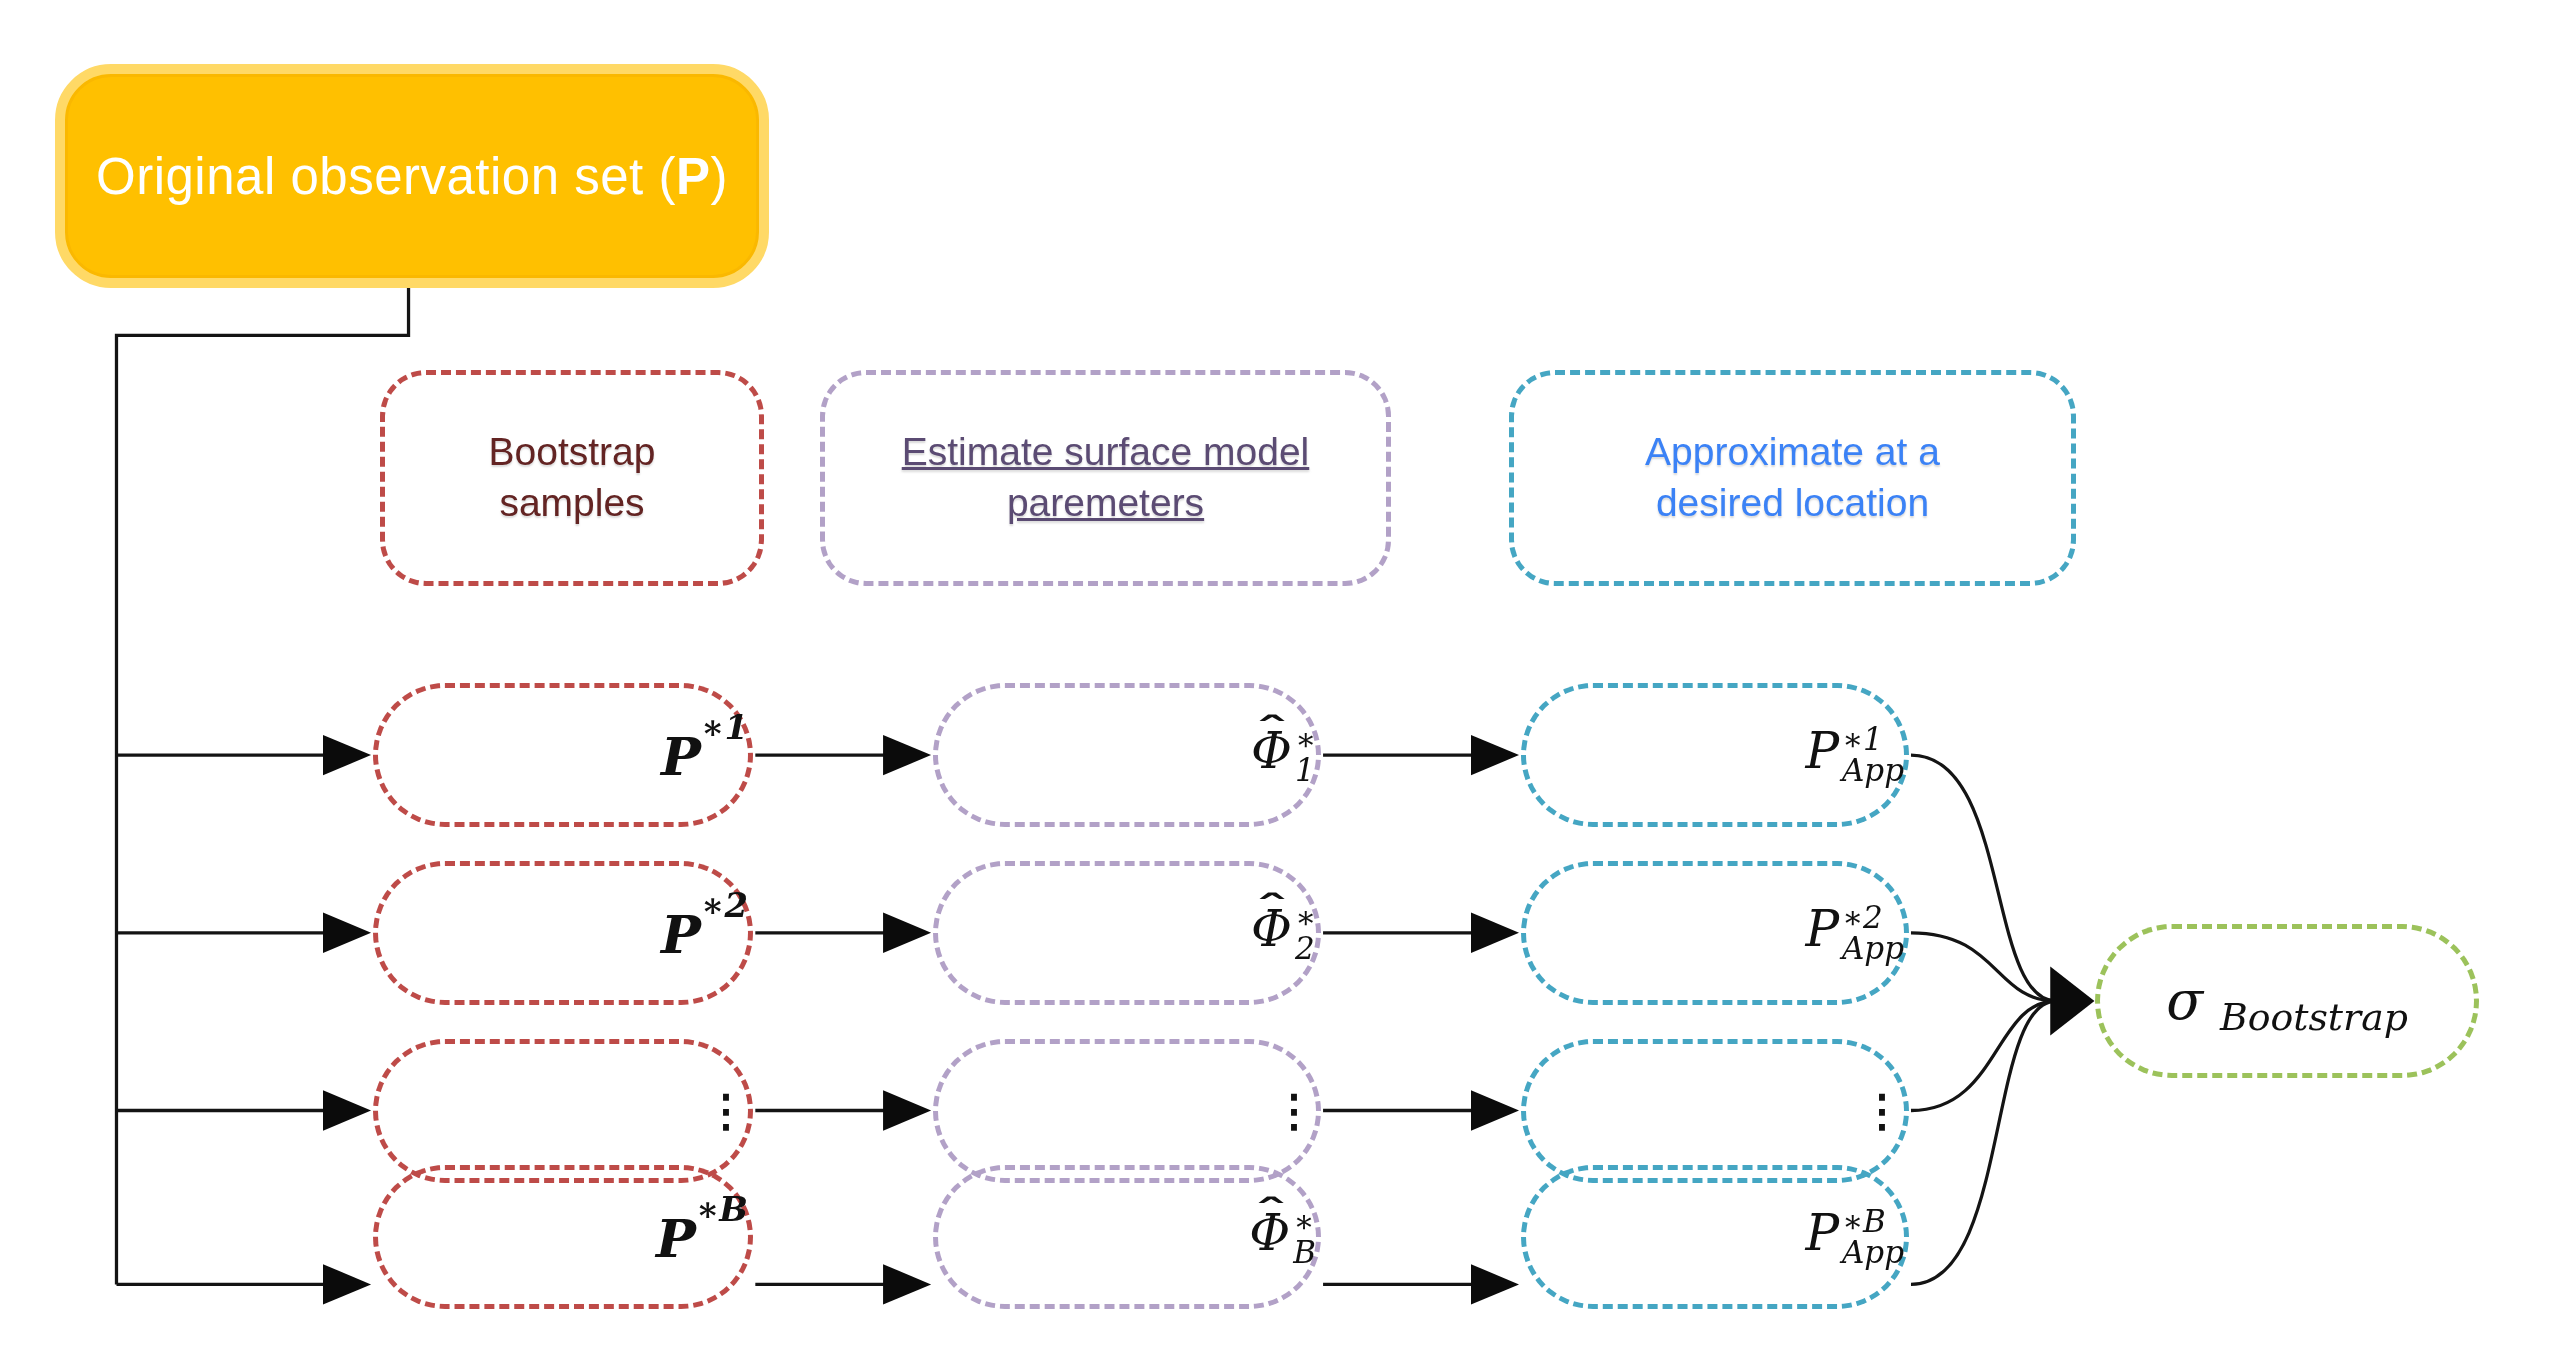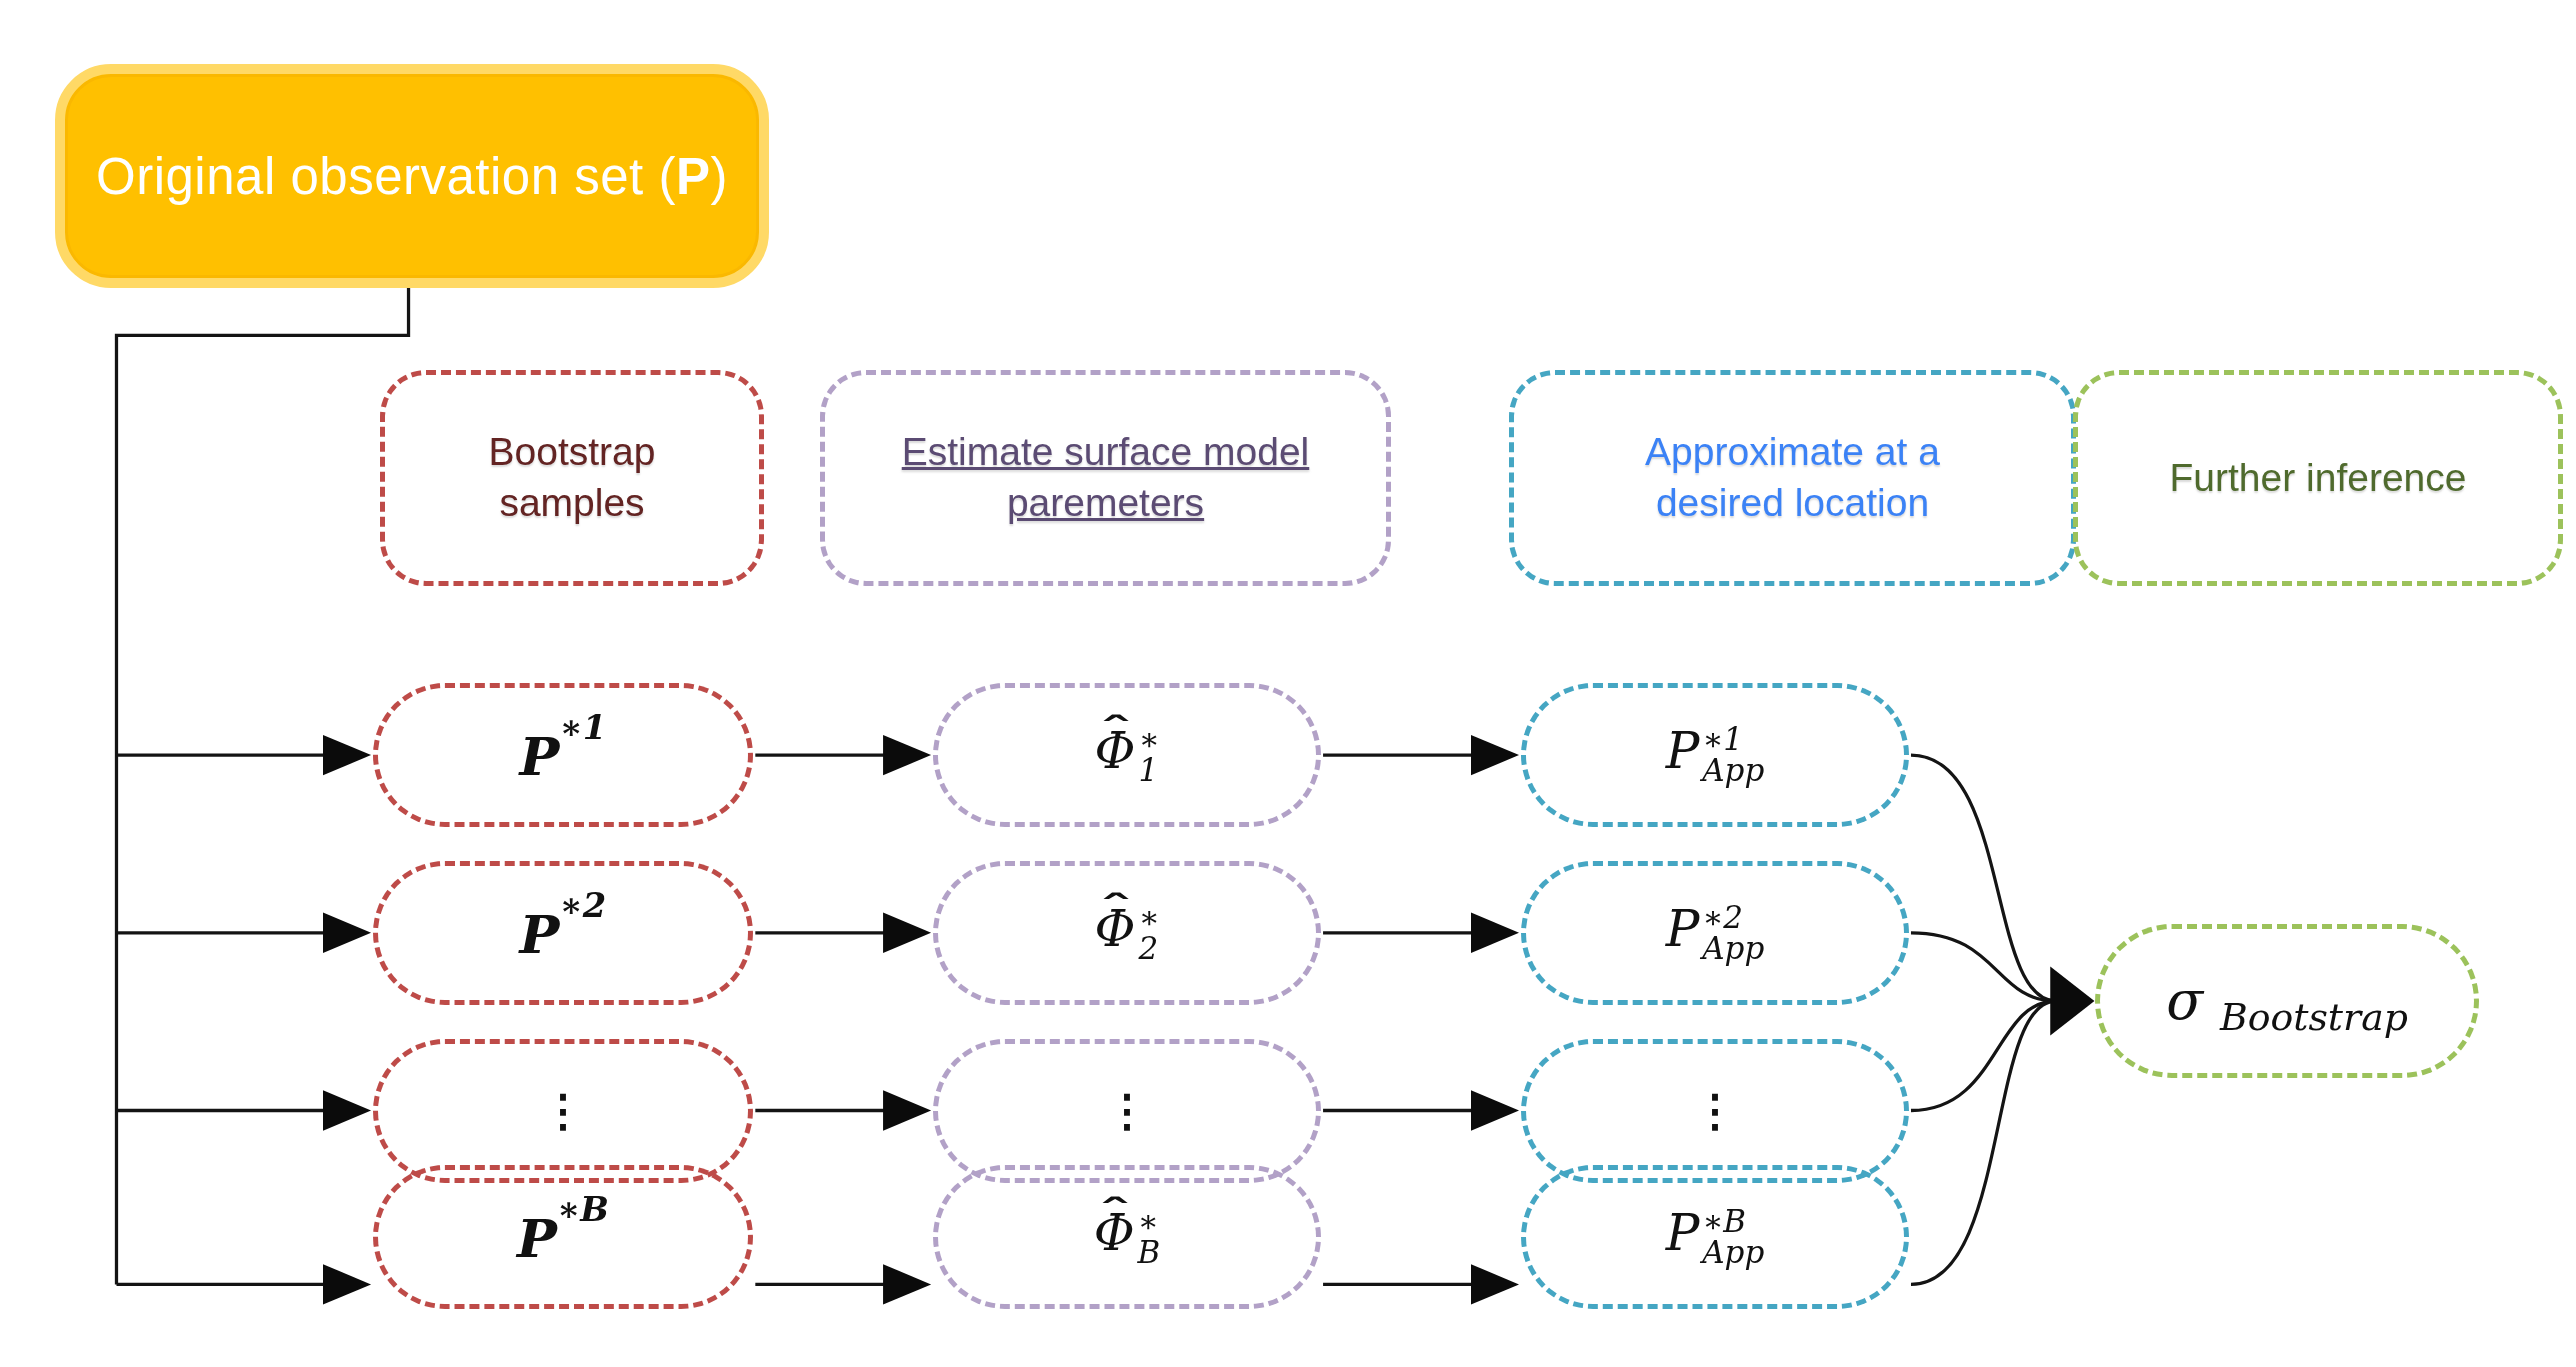--- a/index.html
+++ b/index.html
@@ -33,21 +33,21 @@
     text-shadow:0 1.9px 1.9px rgba(130,130,130,.30);
   }
   .hdr-red   {left:380px;width:384px;border:5.8px dashed #BE4B48;color:#632423;padding:0 85px;}
   .hdr-purple{left:820px;width:571px;border:5.8px dashed #B2A1C7;color:#5B4B73;padding:0 54px;text-decoration:underline;}
   .hdr-blue  {left:1509px;width:567px;border:5.8px dashed #45A6C3;color:#3b82f6;padding:0 69px;}
   .hdr-green {left:2073px;width:490px;border:5.8px dashed #9CC25B;color:#4F6A2D;padding:0 19px;}
 
   
   .pill{
     position:absolute;height:144px;border-radius:72px;
-    display:flex;align-items:center;justify-content:center;
+    display:flex;align-items:center;justify-content:flex-end;
     font-family:"DejaVu Serif",serif;color:#111111;
   }
   .col-sample{left:373px;width:380px;border:5.8px dashed #BE4B48;}
   .col-params{left:933px;width:388px;border:5.8px dashed #B2A1C7;}
   .col-approx{left:1521px;width:388px;border:5.8px dashed #45A6C3;}
   .row-1{top:683px;} .row-2{top:861px;} .row-3{top:1039px;} .row-4{top:1165px;}
 
   .result{
     position:absolute;left:2095px;top:924px;width:384px;height:154px;
     border:5.8px dashed #9CC25B;border-radius:77px;
@@ -117,23 +117,20 @@
 
   <div class="hdr hdr-red">
     <span>Bootstrap samples</span>
   </div>
   <div class="hdr hdr-purple">
     <span>Estimate surface model paremeters</span>
   </div>
   <div class="hdr hdr-blue">
     <span>Approximate at a desired location</span>
   </div>
-  <div class="hdr hdr-green">
-    <span>Further inference</span>
-  </div>
 
   <div class="pill col-sample row-1">
     <span class="math bold"><span>P</span><sup class="s">∗1</sup></span>
   </div>
   <div class="pill col-params row-1">
     <span class="math"><span class="phiwrap"><span class="hat">ˆ</span><span>Φ</span></span><span class="stack">
           <span class="s">∗</span>
           <span class="s">1</span>
         </span></span>
   </div>

